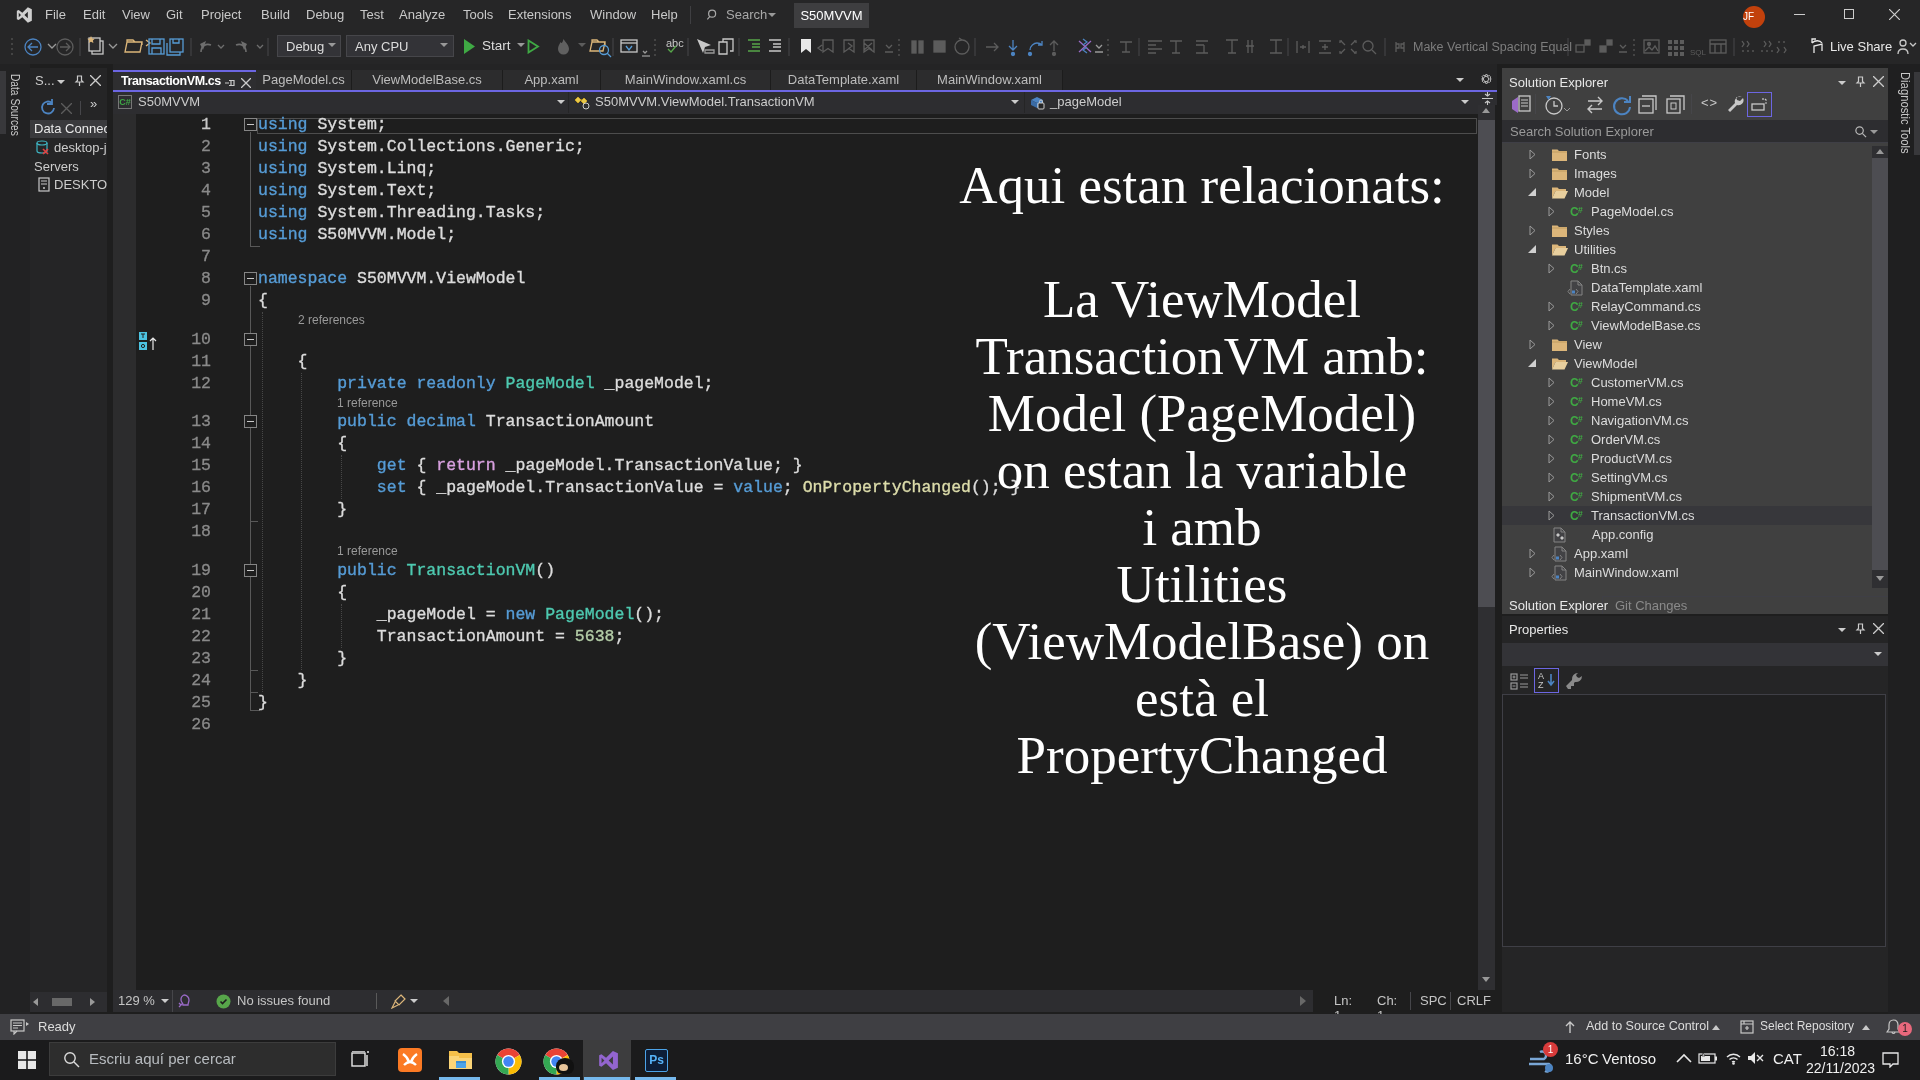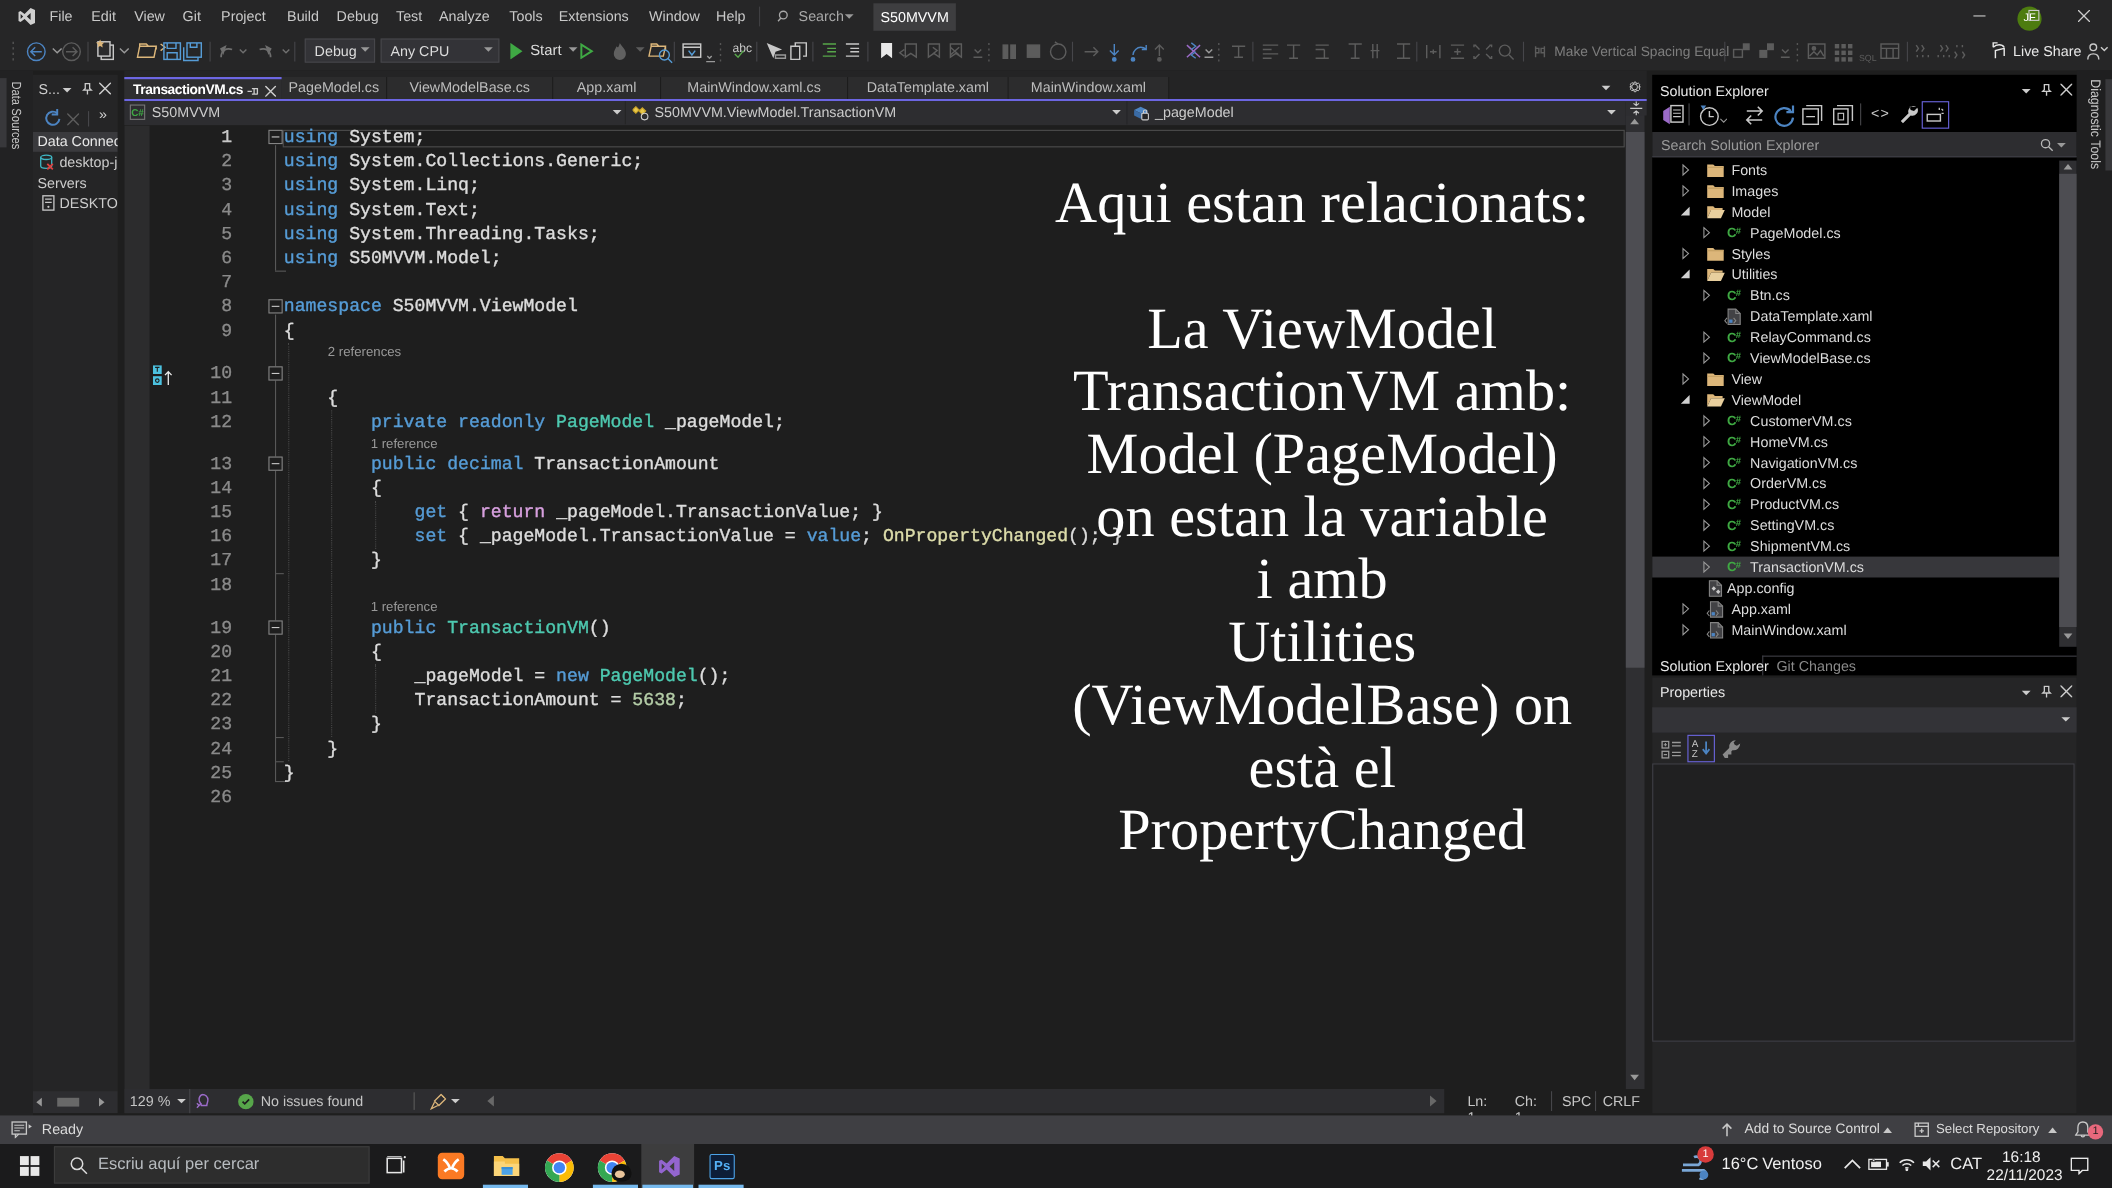--- a/index.html
+++ b/index.html
@@ -28,21 +28,21 @@
 .lens{position:absolute;white-space:pre;font-size:12px;color:#999;height:17px;line-height:17px}
 .k{color:#569cd6}.t{color:#4ec9b0}.m{color:#dcdcaa}.nu{color:#b5cea8}.ck{color:#d8a0df}
 .foldbox{position:absolute;width:13px;height:13px;border:1px solid #858585;background:#1e1e1e;color:#c8c8c8;z-index:5}
 .foldbox:after{content:"";position:absolute;left:2px;top:5px;width:7px;height:1px;background:#c8c8c8}
 .guide{position:absolute;width:1px;border-left:1px dotted #474747}
 .fline{position:absolute;width:1px;background:#585858}
 .ftick{position:absolute;height:1px;background:#585858}
 #vsb{left:1478px;top:104px;width:17px;height:886px;background:#2f2f32}
 #ebottom{left:113px;top:990px;width:1200px;height:22px;background:#2d2d30;color:#c5c5c5;font-size:13px}
 
-#sepanel{left:1502px;top:68px;width:386px;height:546px;background:#000000;color:#cccccc;font-size:13px}
+#sepanel{left:1502px;top:68px;width:386px;height:546px;background:#404040;color:#cccccc;font-size:13px}
 .trow{position:absolute;height:19px;line-height:19px;color:#dcdcdc}
 
 #props{left:1502px;top:616px;width:386px;height:396px;background:#252526;color:#cccccc;font-size:13px}
 
 #rightstrip{left:1888px;top:64px;width:32px;height:950px;background:#1f1f20}
 
 #statusbar{left:0;top:1014px;width:1920px;height:26px;background:#3f3f43;color:#dcdcdc;font-size:13px}
 
 #taskbar{left:0;top:1040px;width:1920px;height:40px;background:#1b1b1c;color:#e0e0e0}
 
@@ -68,21 +68,21 @@
       <span class="menu" style="left:590px">Window</span>
       <span class="menu" style="left:651px">Help</span>
 <div class="abs" style="left:690px;top:6px;width:1px;height:18px;background:#3f3f42"></div>
 <svg class="abs" style="left:706px;top:8px" width="14" height="14" viewBox="0 0 16 16">
         <circle cx="7" cy="6.5" r="4" fill="none" stroke="#a8a8a8" stroke-width="1.4"></circle>
         <path d="M4.5 9.5L1.5 13" stroke="#a8a8a8" stroke-width="1.4" fill="none"></path>
       </svg>
 <span class="menu" style="left:726px;color:#a8a8a8">Search</span>
 <div class="dda" style="left:768px;color:#a8a8a8"></div>
 <div class="abs" style="left:794px;top:3px;width:75px;height:25px;background:#3e3e40;color:#ffffff;text-align:center;line-height:25px;font-size:13px">S50MVVM</div>
-<div class="abs" style="left:1834px;top:6px;width:22px;height:22px;border-radius:11px;background:#4d7c0f;color:#fff;font-size:10px;text-align:center;line-height:22px">JF</div>
+<div class="abs" style="left:1743px;top:6px;width:22px;height:22px;border-radius:11px;background:#c2410c;color:#fff;font-size:10px;line-height:22px">JF</div>
 <div class="abs" style="left:1794px;top:14px;width:11px;height:1px;background:#cccccc"></div>
 <div class="abs" style="left:1844px;top:9px;width:10px;height:10px;border:1px solid #ccc"></div>
 <svg class="abs" style="left:1889px;top:9px" width="11" height="11" viewBox="0 0 10 10">
         <path d="M0 0L10 10M10 0L0 10" stroke="#ccc" stroke-width="1.1"></path>
       </svg>
 </div>
 <div class="abs" id="toolbar">
 <svg class="abs" style="left:0;top:0" width="1920" height="34" viewBox="0 0 1920 34">
 <g fill="none" stroke="#8a8a8a" stroke-width="1.3">
 <path d="M12 8v2M12 13v2M12 18v2M12 23v2" stroke="#555"></path>
@@ -604,21 +604,21 @@
 <div class="trow" style="left:72px;top:267px">View</div>
 <div class="trow" style="left:72px;top:286px">ViewModel</div>
 <div class="trow" style="left:89px;top:305px">CustomerVM.cs</div>
 <div class="trow" style="left:89px;top:324px">HomeVM.cs</div>
 <div class="trow" style="left:89px;top:343px">NavigationVM.cs</div>
 <div class="trow" style="left:89px;top:362px">OrderVM.cs</div>
 <div class="trow" style="left:89px;top:381px">ProductVM.cs</div>
 <div class="trow" style="left:89px;top:400px">SettingVM.cs</div>
 <div class="trow" style="left:89px;top:419px">ShipmentVM.cs</div>
 <div class="trow" style="left:89px;top:438px">TransactionVM.cs</div>
-<div class="trow" style="left:68px;top:457px">App.config</div>
+<div class="trow" style="left:90px;top:457px">App.config</div>
 <div class="trow" style="left:72px;top:476px">App.xaml</div>
 <div class="trow" style="left:72px;top:495px">MainWindow.xaml</div>
 </div>
 <div class="abs" style="left:370px;top:78px;width:16px;height:442px;background:#2f2f32">
 <div class="abs" style="left:4px;top:3px;width:0;height:0;border-left:4px solid transparent;border-right:4px solid transparent;border-bottom:5px solid #999"></div>
 <div class="abs" style="left:0;top:12px;width:16px;height:412px;background:#4d4d52"></div>
 <div class="abs" style="left:4px;top:430px;width:0;height:0;border-left:4px solid transparent;border-right:4px solid transparent;border-top:5px solid #999"></div>
 </div>
 <div class="abs" style="left:100px;top:528px;width:286px;height:1px;background:#3f3f46"></div>
 <div class="abs" style="left:100px;top:528px;width:1px;height:18px;background:#3f3f46"></div>

